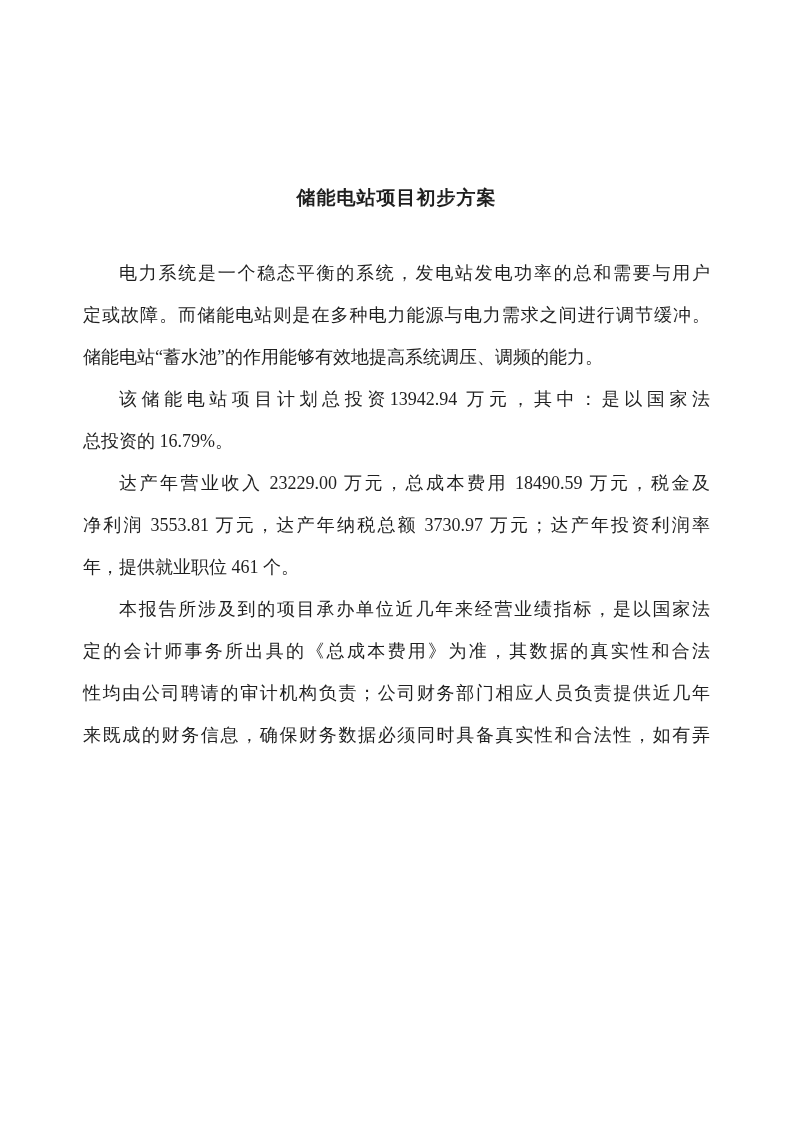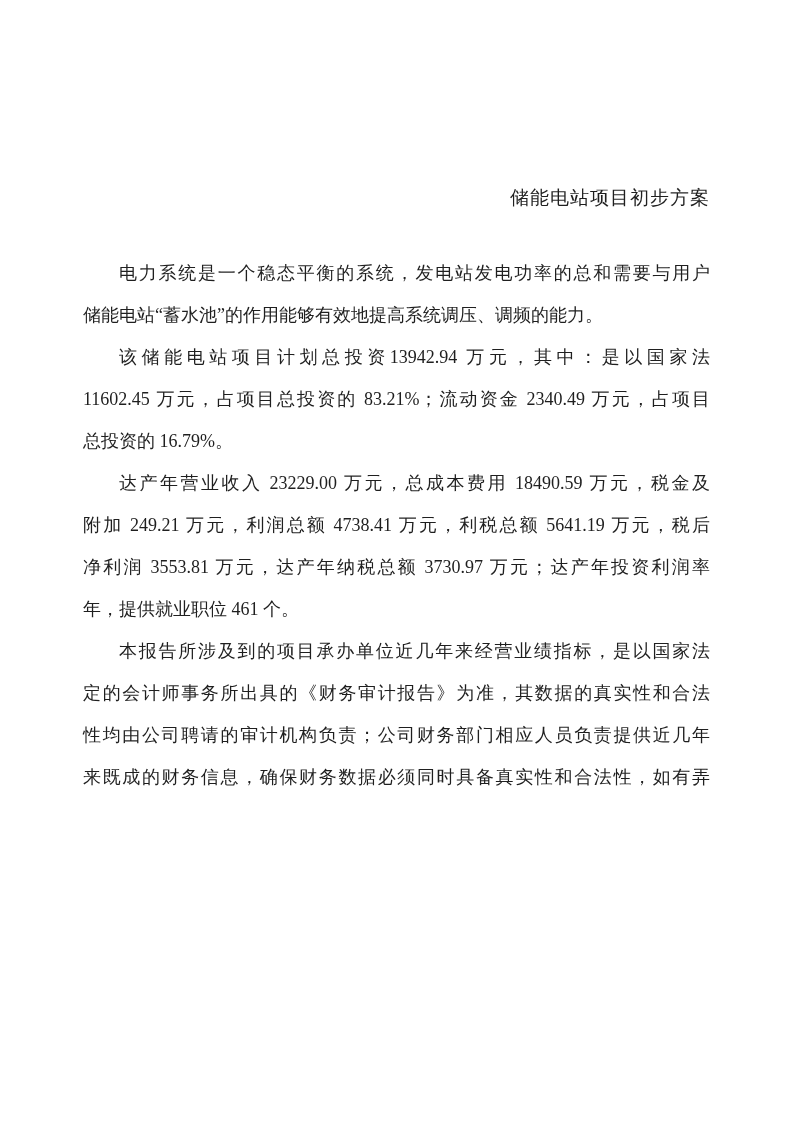--- a/index.html
+++ b/index.html
@@ -18,24 +18,24 @@
   }
   .doc {
     position: absolute;
     top: 184px;
     left: 83px;
     width: 627px;
   }
   .doc-title {
     font-size: 19px;
     line-height: 28px;
-    text-align: right;
+    text-align: center;
     letter-spacing: 1px;
     margin: 0 0 40px 0;
-    font-weight: normal;
+    font-weight: bold;
   }
   .para {
     margin: 0;
     padding: 0;
   }
   .line {
     font-size: 18px;
     height: 42px;
     line-height: 42px;
     white-space: normal;
@@ -54,37 +54,36 @@
 </head>
 <body>
 
 <div class="page">
   <div class="doc">
 
     <h1 class="doc-title">储能电站项目初步方案</h1>
 
     <div class="para">
       <div class="line first">电力系统是一个稳态平衡的系统，发电站发电功率的总和需要与用户</div>
+      <div class="line">定或故障。而储能电站则是在多种电力能源与电力需求之间进行调节缓冲。</div>
       <div class="line last">储能电站“蓄水池”的作用能够有效地提高系统调压、调频的能力。</div>
     </div>
 
     <div class="para">
       <div class="line first">该储能电站项目计划总投资13942.94 万元，其中：是以国家法</div>
-      <div class="line">11602.45 万元，占项目总投资的 83.21%；流动资金 2340.49 万元，占项目</div>
       <div class="line last">总投资的 16.79%。</div>
     </div>
 
     <div class="para">
       <div class="line first">达产年营业收入 23229.00 万元，总成本费用 18490.59 万元，税金及</div>
-      <div class="line">附加 249.21 万元，利润总额 4738.41 万元，利税总额 5641.19 万元，税后</div>
       <div class="line">净利润 3553.81 万元，达产年纳税总额 3730.97 万元；达产年投资利润率</div>
       <div class="line last">年，提供就业职位 461 个。</div>
     </div>
 
     <div class="para">
       <div class="line first">本报告所涉及到的项目承办单位近几年来经营业绩指标，是以国家法</div>
-      <div class="line">定的会计师事务所出具的《财务审计报告》为准，其数据的真实性和合法</div>
+      <div class="line">定的会计师事务所出具的《总成本费用》为准，其数据的真实性和合法</div>
       <div class="line">性均由公司聘请的审计机构负责；公司财务部门相应人员负责提供近几年</div>
       <div class="line">来既成的财务信息，确保财务数据必须同时具备真实性和合法性，如有弄</div>
     </div>
 
   </div>
 </div>
 
 </body></html>

